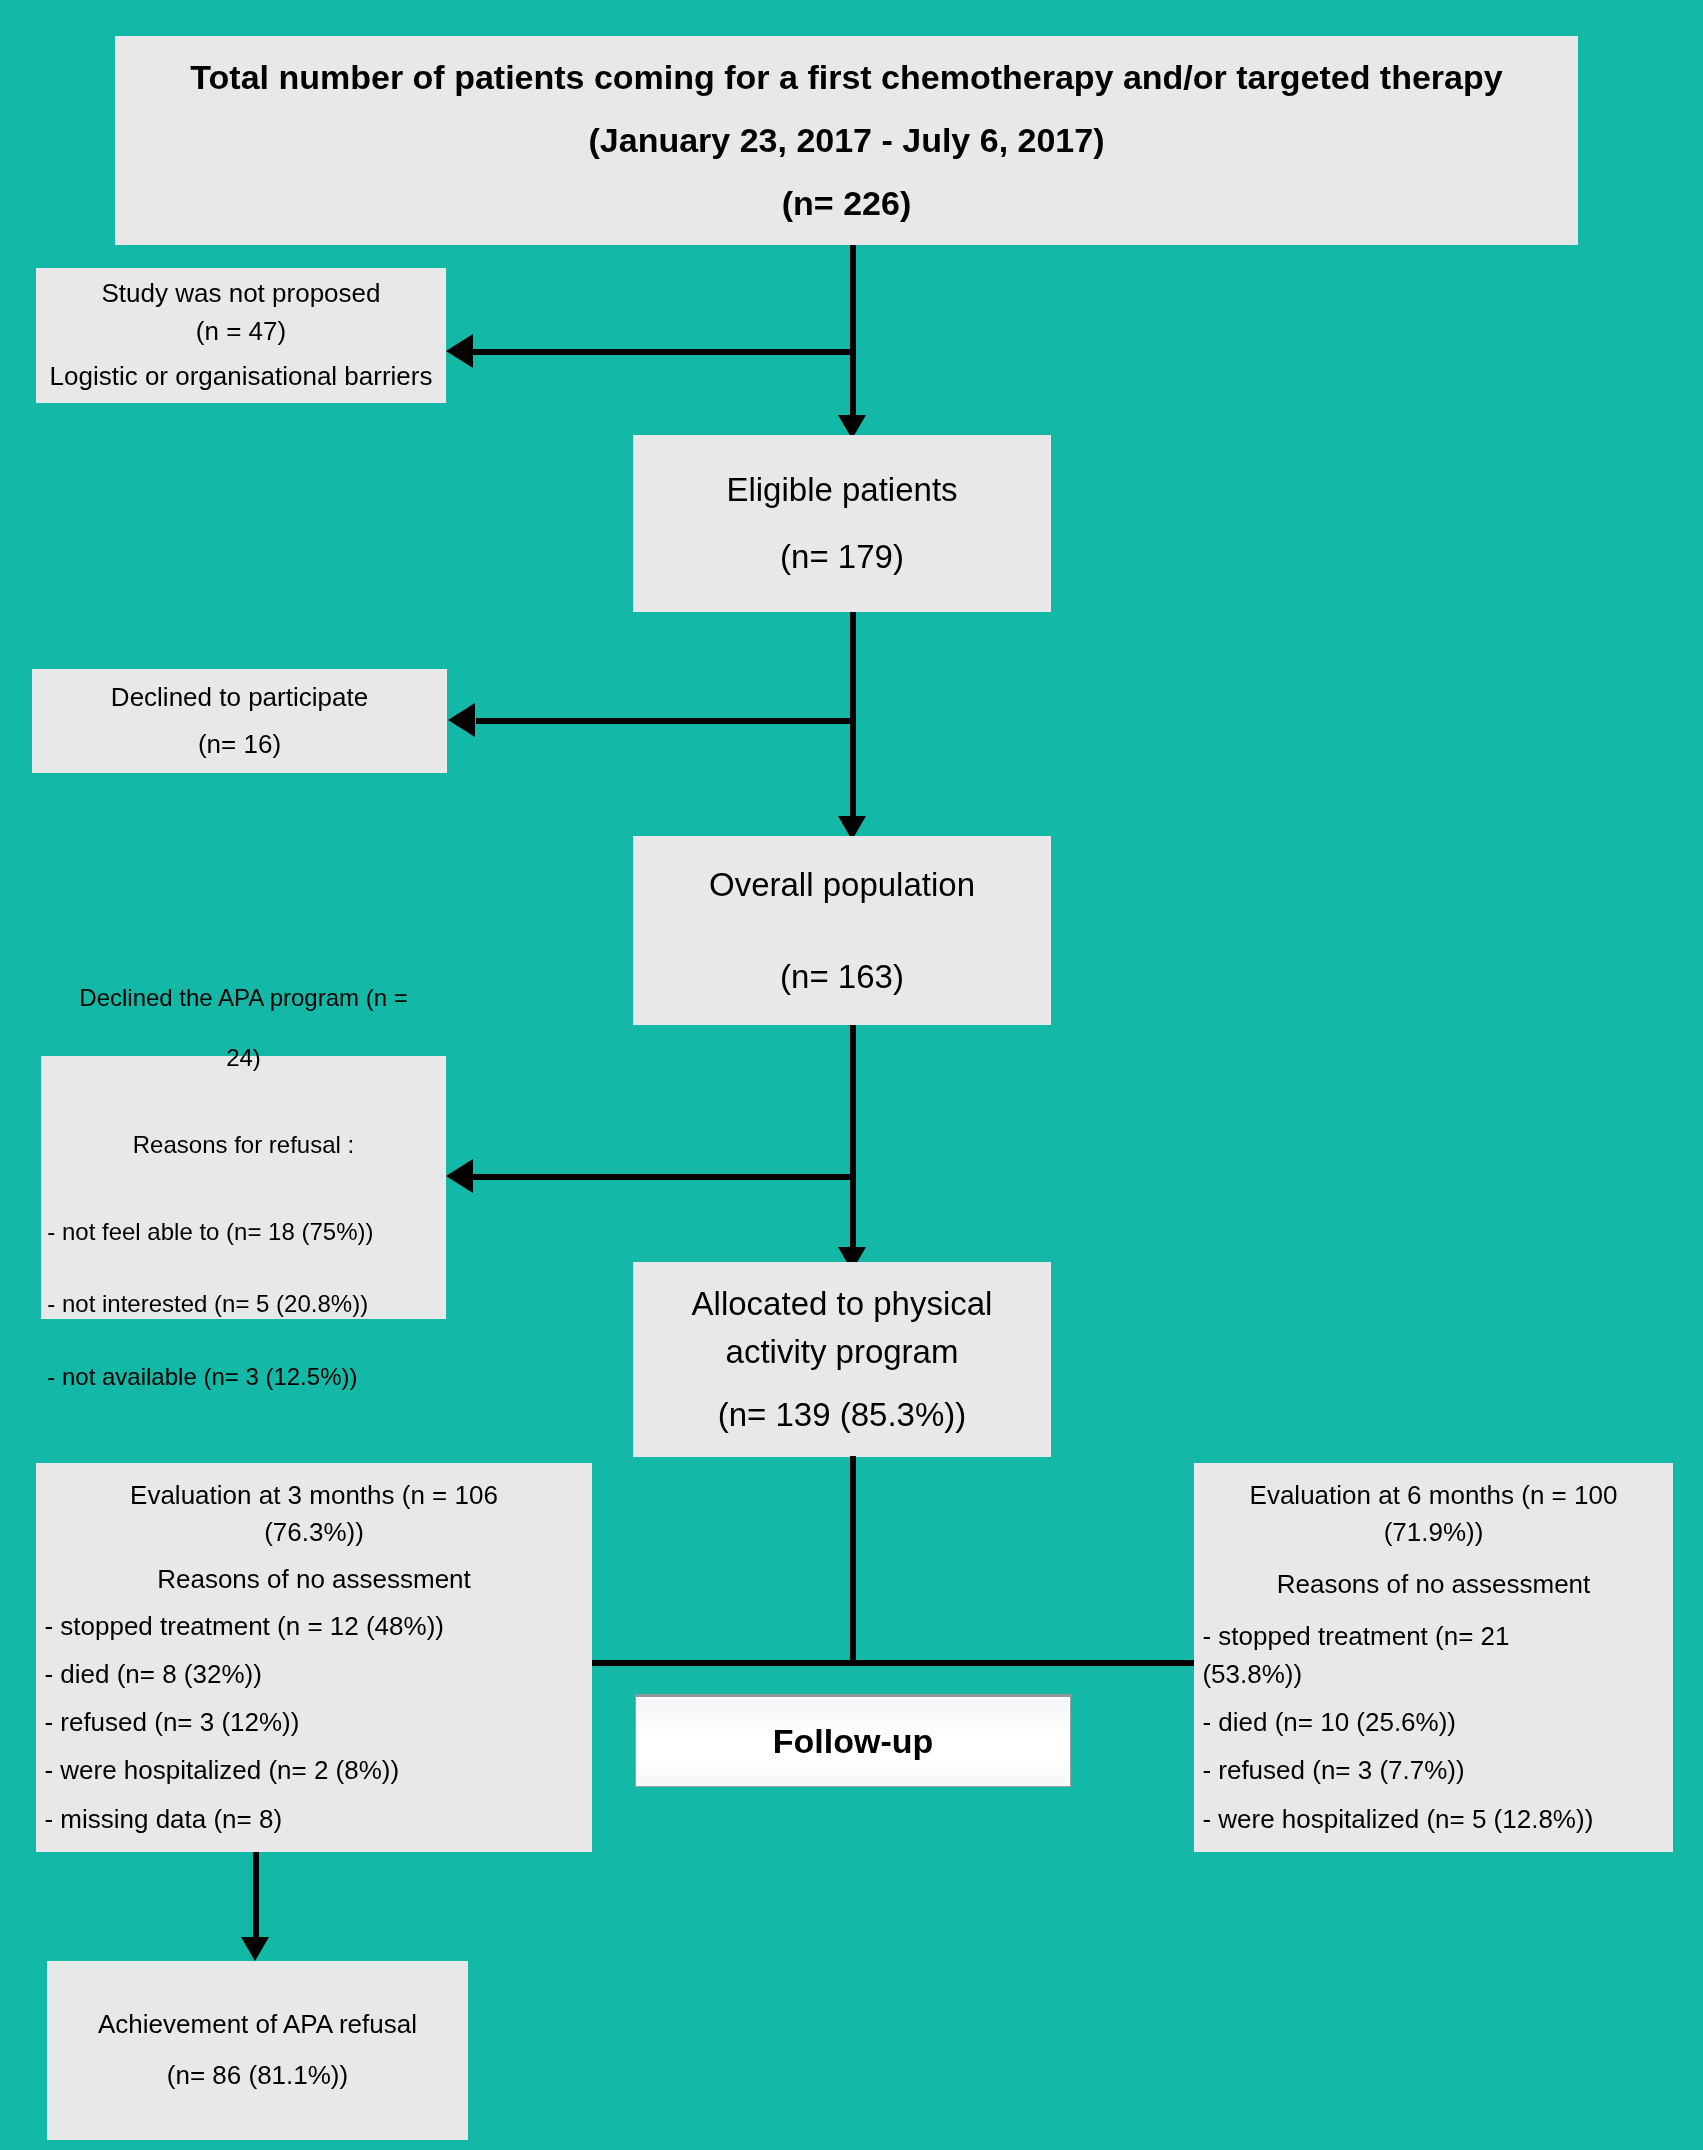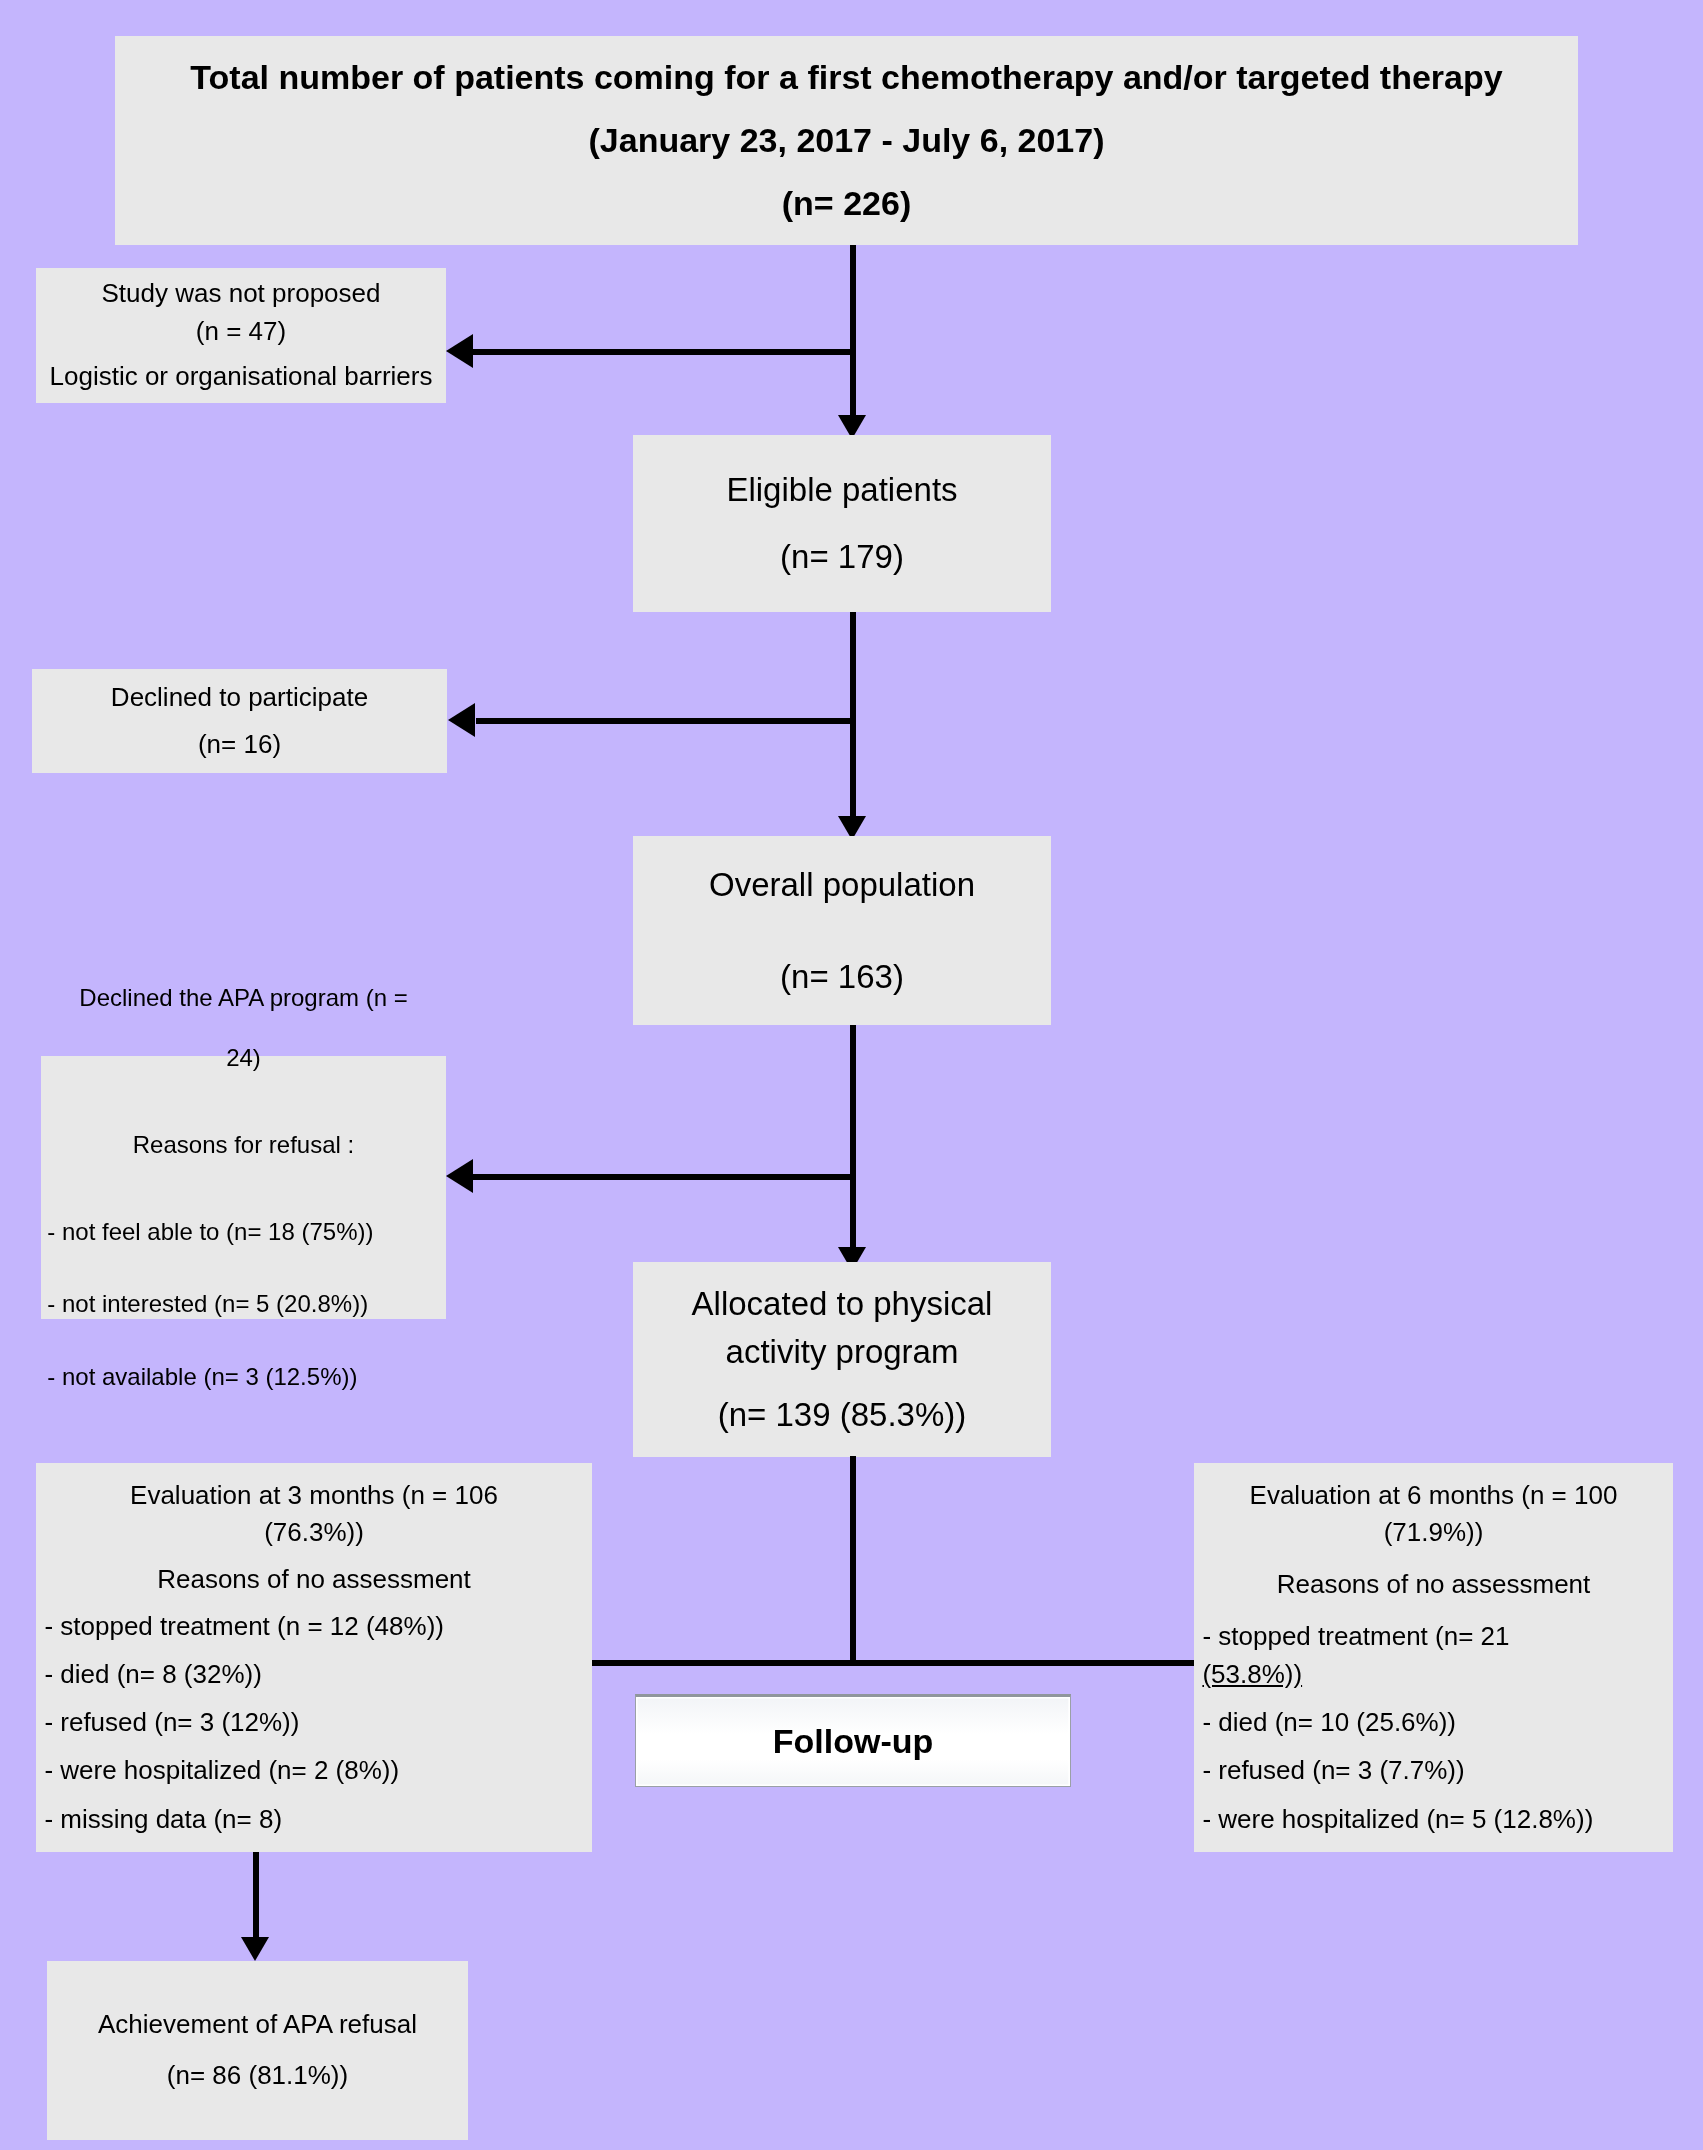--- a/index.html
+++ b/index.html
@@ -5,21 +5,21 @@
 <style>
   html, body {
     margin: 0;
     padding: 0;
     background: #ffffff;
   }
   #canvas {
     position: relative;
     width: 1704px;
     height: 2151px;
-    background: #c4b5fd;
+    background: #14b8a6;
     font-family: "Liberation Sans", sans-serif;
     color: #000000;
     overflow: hidden;
   }
   .node {
     position: absolute;
     background: #e8e8e8;
     box-sizing: border-box;
     display: flex;
     flex-direction: column;
@@ -180,21 +180,21 @@
     <span class="t-fu">Follow-up</span>
   </div>
 
   <div class="node left-align t-md" style="left:1194px; top:1463px; width:479px; height:389px; padding:13.7px 8.4px;">
     <span class="line ctr">Evaluation at 6 months (n = 100</span>
     <span class="line ctr">(71.9%))</span>
     <span class="gap"></span>
     <span class="line ctr">Reasons of no assessment</span>
     <span class="gap"></span>
     <span class="line lft">- stopped treatment (n= 21</span>
-    <span class="line lft" style="margin-bottom:10.5px;text-decoration:underline;">(53.8%))</span>
+    <span class="line lft" style="margin-bottom:10.5px;">(53.8%))</span>
     <span class="line lft" style="margin-bottom:10.5px;">- died (n= 10 (25.6%))</span>
     <span class="line lft" style="margin-bottom:10.5px;">- refused (n= 3 (7.7%))</span>
     <span class="line lft">- were hospitalized (n= 5 (12.8%))</span>
   </div>
 
   <div class="vline" style="left:253px; top:1852px; width:5.8px; height:94px;"></div>
   <div class="arrow-down" style="left:241px; top:1937px;"></div>
 
   <div class="node t-md" style="left:47px; top:1961px; width:421px; height:179px;">
     <span class="line ctr">Achievement of APA refusal</span>

